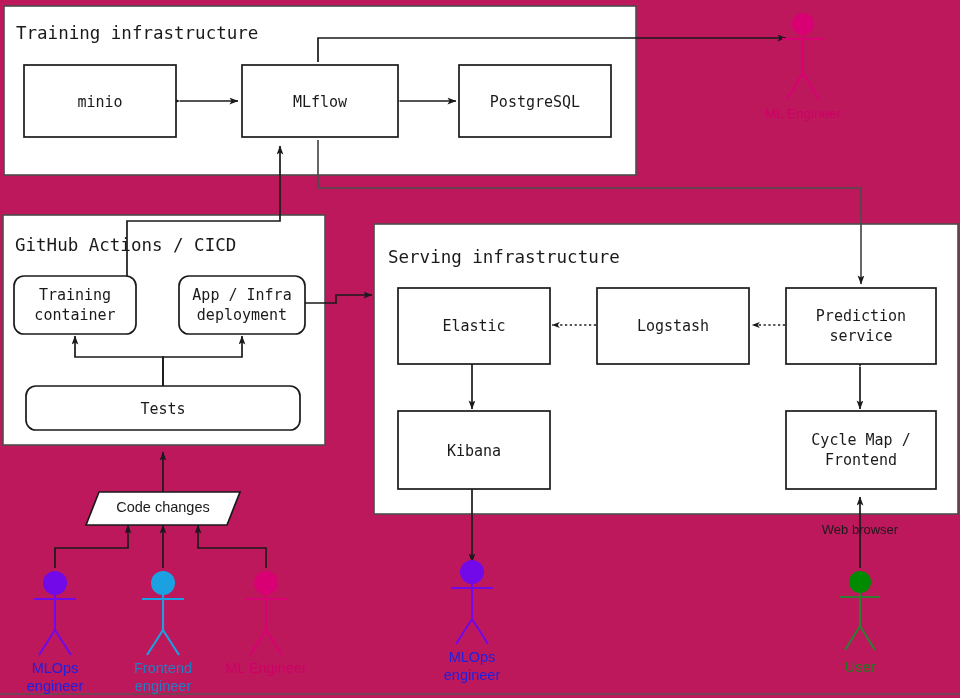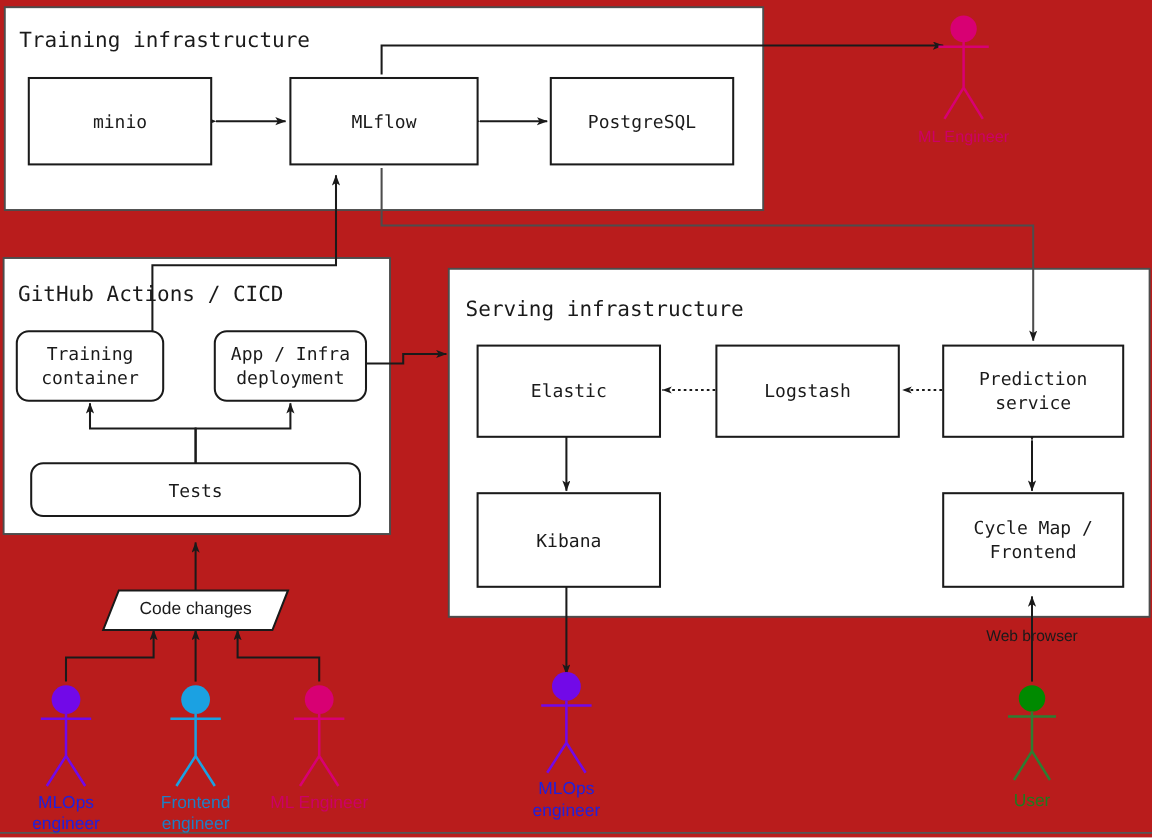--- a/index.html
+++ b/index.html
@@ -1,18 +1,18 @@
 <!DOCTYPE html>
 <html><head>
 <meta charset="utf-8">
 <style>
   html,body{margin:0;padding:0;background:#ffffff;}
   body{width:960px;height:698px;overflow:hidden;
        font-family:"Liberation Sans", sans-serif;}
-  #stage{position:relative;width:960px;height:698px;background:#b91c1c;}
+  #stage{position:relative;width:960px;height:698px;background:#be185d;}
   #stage svg{position:absolute;left:0;top:0;}
   .mono{font-family:"DejaVu Sans Mono","Liberation Mono",monospace;}
   .sans{font-family:"Liberation Sans", sans-serif;}
 </style>
 </head>
 <body>
 
 <div id="stage">
 
   <svg width="960" height="698" viewBox="0 0 960 698">

